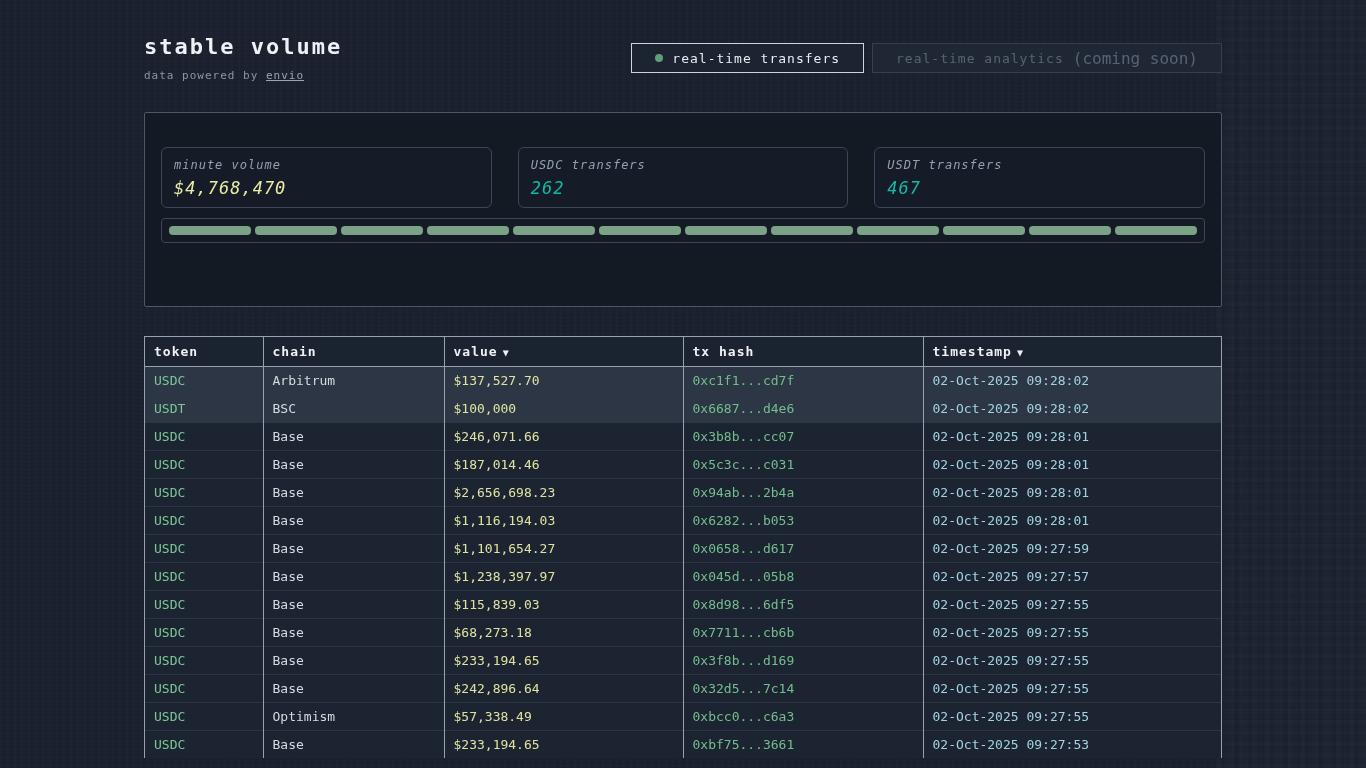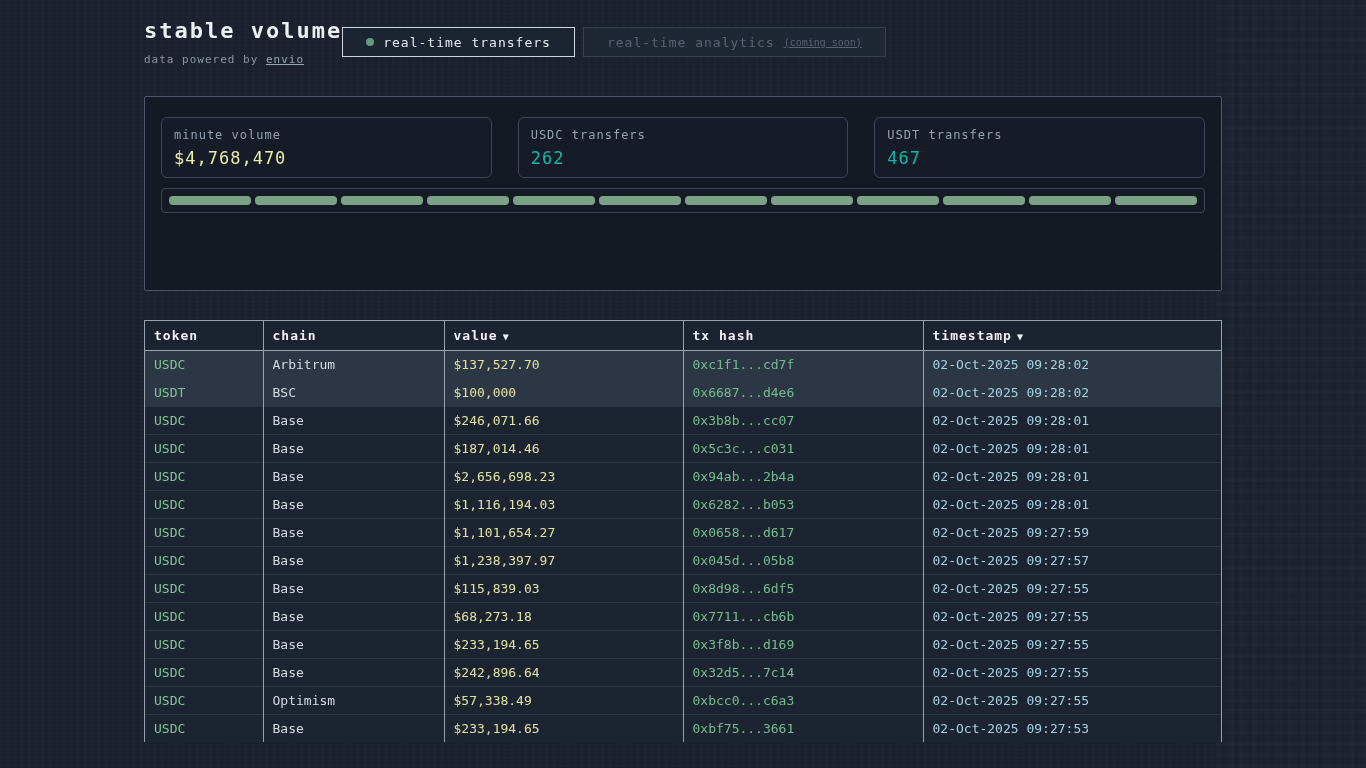--- a/index.html
+++ b/index.html
@@ -16,52 +16,52 @@
   .noise {
     position:absolute; top:0; right:0; width:150px; height:768px;
     background:
       repeating-linear-gradient(90deg, rgba(160,180,205,0.035) 0 6px, transparent 6px 12px),
       repeating-linear-gradient(0deg, rgba(160,180,205,0.03) 0 4px, transparent 4px 11px);
     opacity:.6; pointer-events:none;
   }
   .shell { position:absolute; left:144px; top:0; width:1078px; }
 
   
-  .topbar { display:flex; justify-content:flex-start; align-items:flex-start; margin-top:18px; }
+  .topbar { display:flex; justify-content:space-between; align-items:flex-start; margin-top:34px; }
   .title { font-size:22px; font-weight:bold; letter-spacing:2px; color:#eef2f6; }
   .subtitle { margin-top:10px; font-size:11px; color:#8b95a5; letter-spacing:1px; }
   .subtitle a { color:#9aa5b5; text-decoration:underline; cursor:pointer; }
   .tabs { display:flex; gap:8px; margin-top:9px; }
   .tab {
     height:30px; display:flex; align-items:center; gap:9px;
     padding:0 23px; font-size:13px; letter-spacing:1px; cursor:pointer;
   }
   .tab.active { border:1px solid #cdd4de; color:#e8edf2; background:#1d2431; }
   .tab.inactive { border:1px solid #363f4e; color:#59impossible; }
   .tab.inactive { color:#596274; background:#202734; }
   .dot { width:8px; height:8px; border-radius:50%; background:#5e9e78; }
-  .tab .soon { font-size:10px; letter-spacing:0;text-decoration:underline; }
+  .tab .soon { font-size:16px; letter-spacing:0; }
 
   
   .hero {
     margin-top:30px; border:1px solid #4d5768; background:#141a24;
     padding:16px; border-radius:2px; position:relative; height:195px;
   }
   .hero-top { display:flex; justify-content:space-between; }
   .kicker { font-size:12px; letter-spacing:2px; color:#9aa5b5; }
   .bigline { margin-top:8px; display:flex; align-items:baseline; gap:8px; }
   .bigcount { font-size:23px; font-weight:bold; color:#f2f5f8; letter-spacing:1px; }
   .rate { font-size:13px; color:#8b95a5; font-weight:bold; }
   .clockbox { text-align:right; }
   .clock-label { font-size:11px; letter-spacing:2px; color:#8b95a5; }
   .clock-time { margin-top:8px; font-size:23px; color:#9fd6e8; letter-spacing:1px; }
   .clock-bar { margin-top:10px; width:155px; height:5px; background:#4a5260; position:relative; display:inline-block;
     background-image:repeating-linear-gradient(90deg, transparent 0 9px, rgba(20,26,36,0.9) 9px 10px); }
   .clock-fill { position:absolute; left:0; top:0; height:100%; background:#90e0a8; }
-  .stats { display:flex; gap:26px; margin-top:4px; }
+  .stats { display:flex; gap:26px; margin-top:18px;font-style:italic; }
   .stat {
     flex:1; border:1px solid #3d4656; border-radius:6px; background:#161c27;
     padding:10px 12px; height:61px;
   }
   .stat-label { font-size:12px; color:#93a0b0; letter-spacing:1px; }
   .stat-value { margin-top:6px; font-size:17px; color:#14b8a6; letter-spacing:1px; }
   .stat-value.yellow { color:#e9eba6; }
   .segwrap {
     margin-top:10px; border:1px solid #3d4656; border-radius:4px; background:#151b25;
     padding:7px 7px; display:flex; gap:4px;

